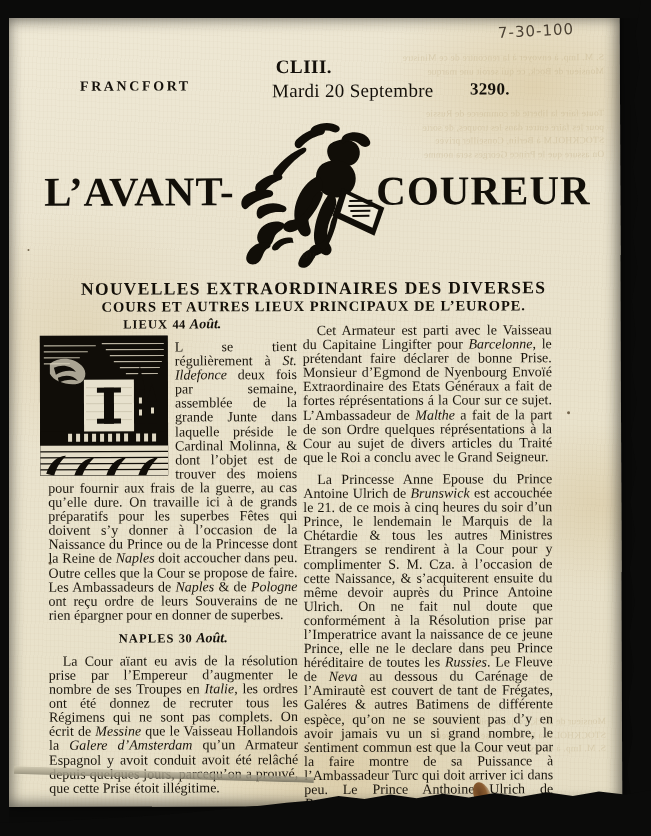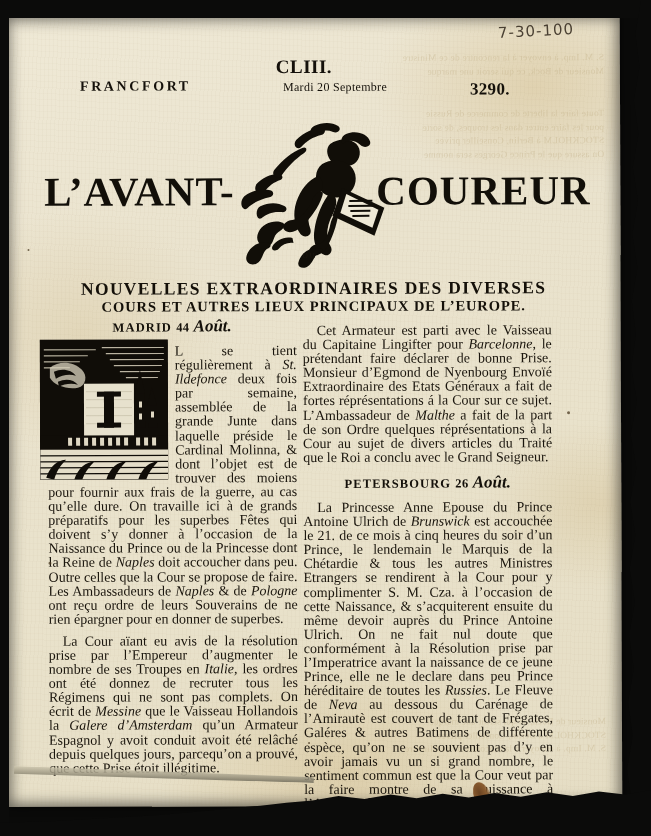--- a/index.html
+++ b/index.html
@@ -86,22 +86,22 @@
     position:absolute;left:0;right:0;top:0;text-align:center;
     font-size:19px;font-weight:bold;letter-spacing:.5px;
     font-family:"Liberation Serif",serif;color:#14100a;
     margin-left:-18px;
   }
   #place-name{
     position:absolute;left:74px;top:22px;
     font-size:14px;font-weight:bold;letter-spacing:2.6px;color:#14100a;
   }
   #issue-date{
-    position:absolute;left:277px;top:24px;
-    font-size:12px;color:#14100a;letter-spacing:.3px;
+    position:absolute;left:266px;top:24px;
+    font-size:19px;color:#14100a;letter-spacing:.3px;
   }
   #issue-year{
     position:absolute;left:464px;top:24px;
     font-size:17px;font-weight:bold;color:#14100a;letter-spacing:.3px;
   }
 
   
   #title-row{position:absolute;left:0;top:152px;width:614px;height:46px;}
   .title-half{
     position:absolute;top:0;font-size:41px;font-weight:bold;
@@ -133,21 +133,21 @@
   #cols{position:absolute;left:0;top:300px;width:614px;}
   .col{position:absolute;top:0;width:265px;}
   #col-left{left:33px;}
   #col-right{left:288px;}
 
   .dateline{
     text-align:center;font-size:12.5px;font-weight:bold;
     letter-spacing:1.1px;margin:0 0 1px 0;color:#14100a;
   }
   .dateline .daynum{font-weight:bold;letter-spacing:.3px;}
-  .dateline .month{font-style:italic;font-weight:bold;letter-spacing:0;font-size:17px;}
+  .dateline .month{font-style:italic;font-weight:bold;letter-spacing:0;font-size:14px;}
 
   p.body{
     margin:8px;font-size:14px;line-height:14.1px;
     text-align:justify;text-justify:inter-word;
     color:#1a150d;hyphens:none;text-indent:14px;
     font-family:"Liberation Serif",serif;
   }
   p.body.noindent{text-indent:0;}
   p.body i{font-style:italic;}
 
@@ -246,21 +246,21 @@
       <div id="title-ou">ou</div>
 
       <div id="subtitle-1">NOUVELLES EXTRAORDINAIRES DES DIVERSES</div>
       <div id="subtitle-2">COURS ET AUTRES LIEUX PRINCIPAUX DE L’EUROPE.</div>
 
       <div id="cols">
 
         <div class="col" id="col-left">
 
           <div class="dateline">
-            <span>MADRID</span>
+            <span>LIEUX</span>
             <span class="daynum">44</span>
             <span class="month">Août.</span>
           </div>
 
           <div id="dropcap">
             <svg viewBox="0 0 128 140" xmlns="http://www.w3.org/2000/svg">
               <rect width="128" height="140" fill="#100d08"></rect>
 
               <g stroke="#d9d2bc" stroke-width="1.1" opacity=".85">
                 <path d="M4,10 H56 M4,16 H48 M62,8 H124 M66,14 H124 M4,22 H40 M70,20 H124 M4,28 H30 M74,26 H122 M80,32 H120 M86,38 H118"></path>
@@ -320,31 +320,31 @@
                 <path d="M6,138 C10,126 18,120 26,120 C20,126 16,132 14,140 Z"></path>
                 <path d="M34,140 C38,128 46,122 54,122 C48,128 44,134 42,140 Z"></path>
                 <path d="M66,140 C70,128 78,122 86,122 C80,128 76,134 74,140 Z"></path>
                 <path d="M98,140 C102,128 110,122 118,122 C112,128 108,134 106,140 Z"></path>
               </g>
             </svg>
           </div>
 
           <p class="body noindent">L se tient régulièrement à <i>St. Ildefonce</i> deux fois par semaine, assemblée de la grande Junte dans laquelle préside le Cardinal Molinna, &amp; dont l’objet est de trouver des moiens pour fournir aux frais de la guerre, au cas qu’elle dure. On travaille ici à de grands préparatifs pour les superbes Fêtes qui doivent s’y donner à l’occasion de la Naissance du Prince ou de la Princesse dont la Reine de <i>Naples</i> doit accoucher dans peu. Outre celles que la Cour se propose de faire. Les Ambassadeurs de <i>Naples</i> &amp; de <i>Pologne</i> ont reçu ordre de leurs Souverains de ne rien épargner pour en donner de superbes.</p>
 
+          <div class="dateline" style="margin-top:6px;">
+            <span>NAPLES</span>
+            <span class="daynum">30</span>
+            <span class="month">Août.</span>
+          </div>
           <p class="body">La Cour aïant eu avis de la résolution prise par l’Empereur d’augmenter le nombre de ses Troupes en <i>Italie</i>, les ordres ont été donnez de recruter tous les Régimens qui ne sont pas complets. On écrit de <i>Messine</i> que le Vaisseau Hollandois la <i>Galere d’Amsterdam</i> qu’un Armateur Espagnol y avoit conduit avoit été relâché depuis quelques jours, parcequ’on a prouvé, que cette Prise étoit illégitime.</p>
         </div>
 
         <div class="col" id="col-right">
           <p class="body">Cet Armateur est parti avec le Vaisseau du Capitaine Lingifter pour <i>Barcelonne</i>, le prétendant faire déclarer de bonne Prise. Monsieur d’Egmond de Nyenbourg Envoïé Extraordinaire des Etats Généraux a fait de fortes réprésentations á la Cour sur ce sujet. L’Ambassadeur de <i>Malthe</i> a fait de la part de son Ordre quelques réprésentations à la Cour au sujet de divers articles du Traité que le Roi a conclu avec le Grand Seigneur.</p>
 
-          <div class="dateline" style="margin-top:3px;">
-            <span>PETERSBOURG</span>
-            <span class="daynum">26</span>
-            <span class="month">Août.</span>
-          </div>
           <p class="body">La Princesse Anne Epouse du Prince Antoine Ulrich de <i>Brunswick</i> est accouchée le 21. de ce mois à cinq heures du soir d’un Prince, le lendemain le Marquis de la Chétardie &amp; tous les autres Ministres Etrangers se rendirent à la Cour pour y complimenter S. M. Cza. à l’occasion de cette Naissance, &amp; s’acquiterent ensuite du même devoir auprès du Prince Antoine Ulrich. On ne fait nul doute que conformément à la Résolution prise par l’Imperatrice avant la naissance de ce jeune Prince, elle ne le declare dans peu Prince héréditaire de toutes les <i>Russies</i>. Le Fleuve de <i>Neva</i> au dessous du Carénage de l’Amirautè est couvert de tant de Frégates, Galéres &amp; autres Batimens de différente espèce, qu’on ne se souvient pas d’y en avoir jamais vu un si grand nombre, le sentiment commun est que la Cour veut par la faire montre de sa Puissance à l’Ambassadeur Turc qui doit arriver ici dans peu. Le Prince Anthoine Ulrich de <i>Brunsvick</i> a dit-on engagé</p>
         </div>
 
       </div>
     </div>
 
     <div class="stain" id="stain-foxing"></div>
     <div class="stain" id="stain-foxing2"></div>
     <div class="speck" style="left:41px;top:545px;width:3px;height:3px;"></div>
     <div class="speck" style="left:560px;top:396px;width:3px;height:3px;"></div>

